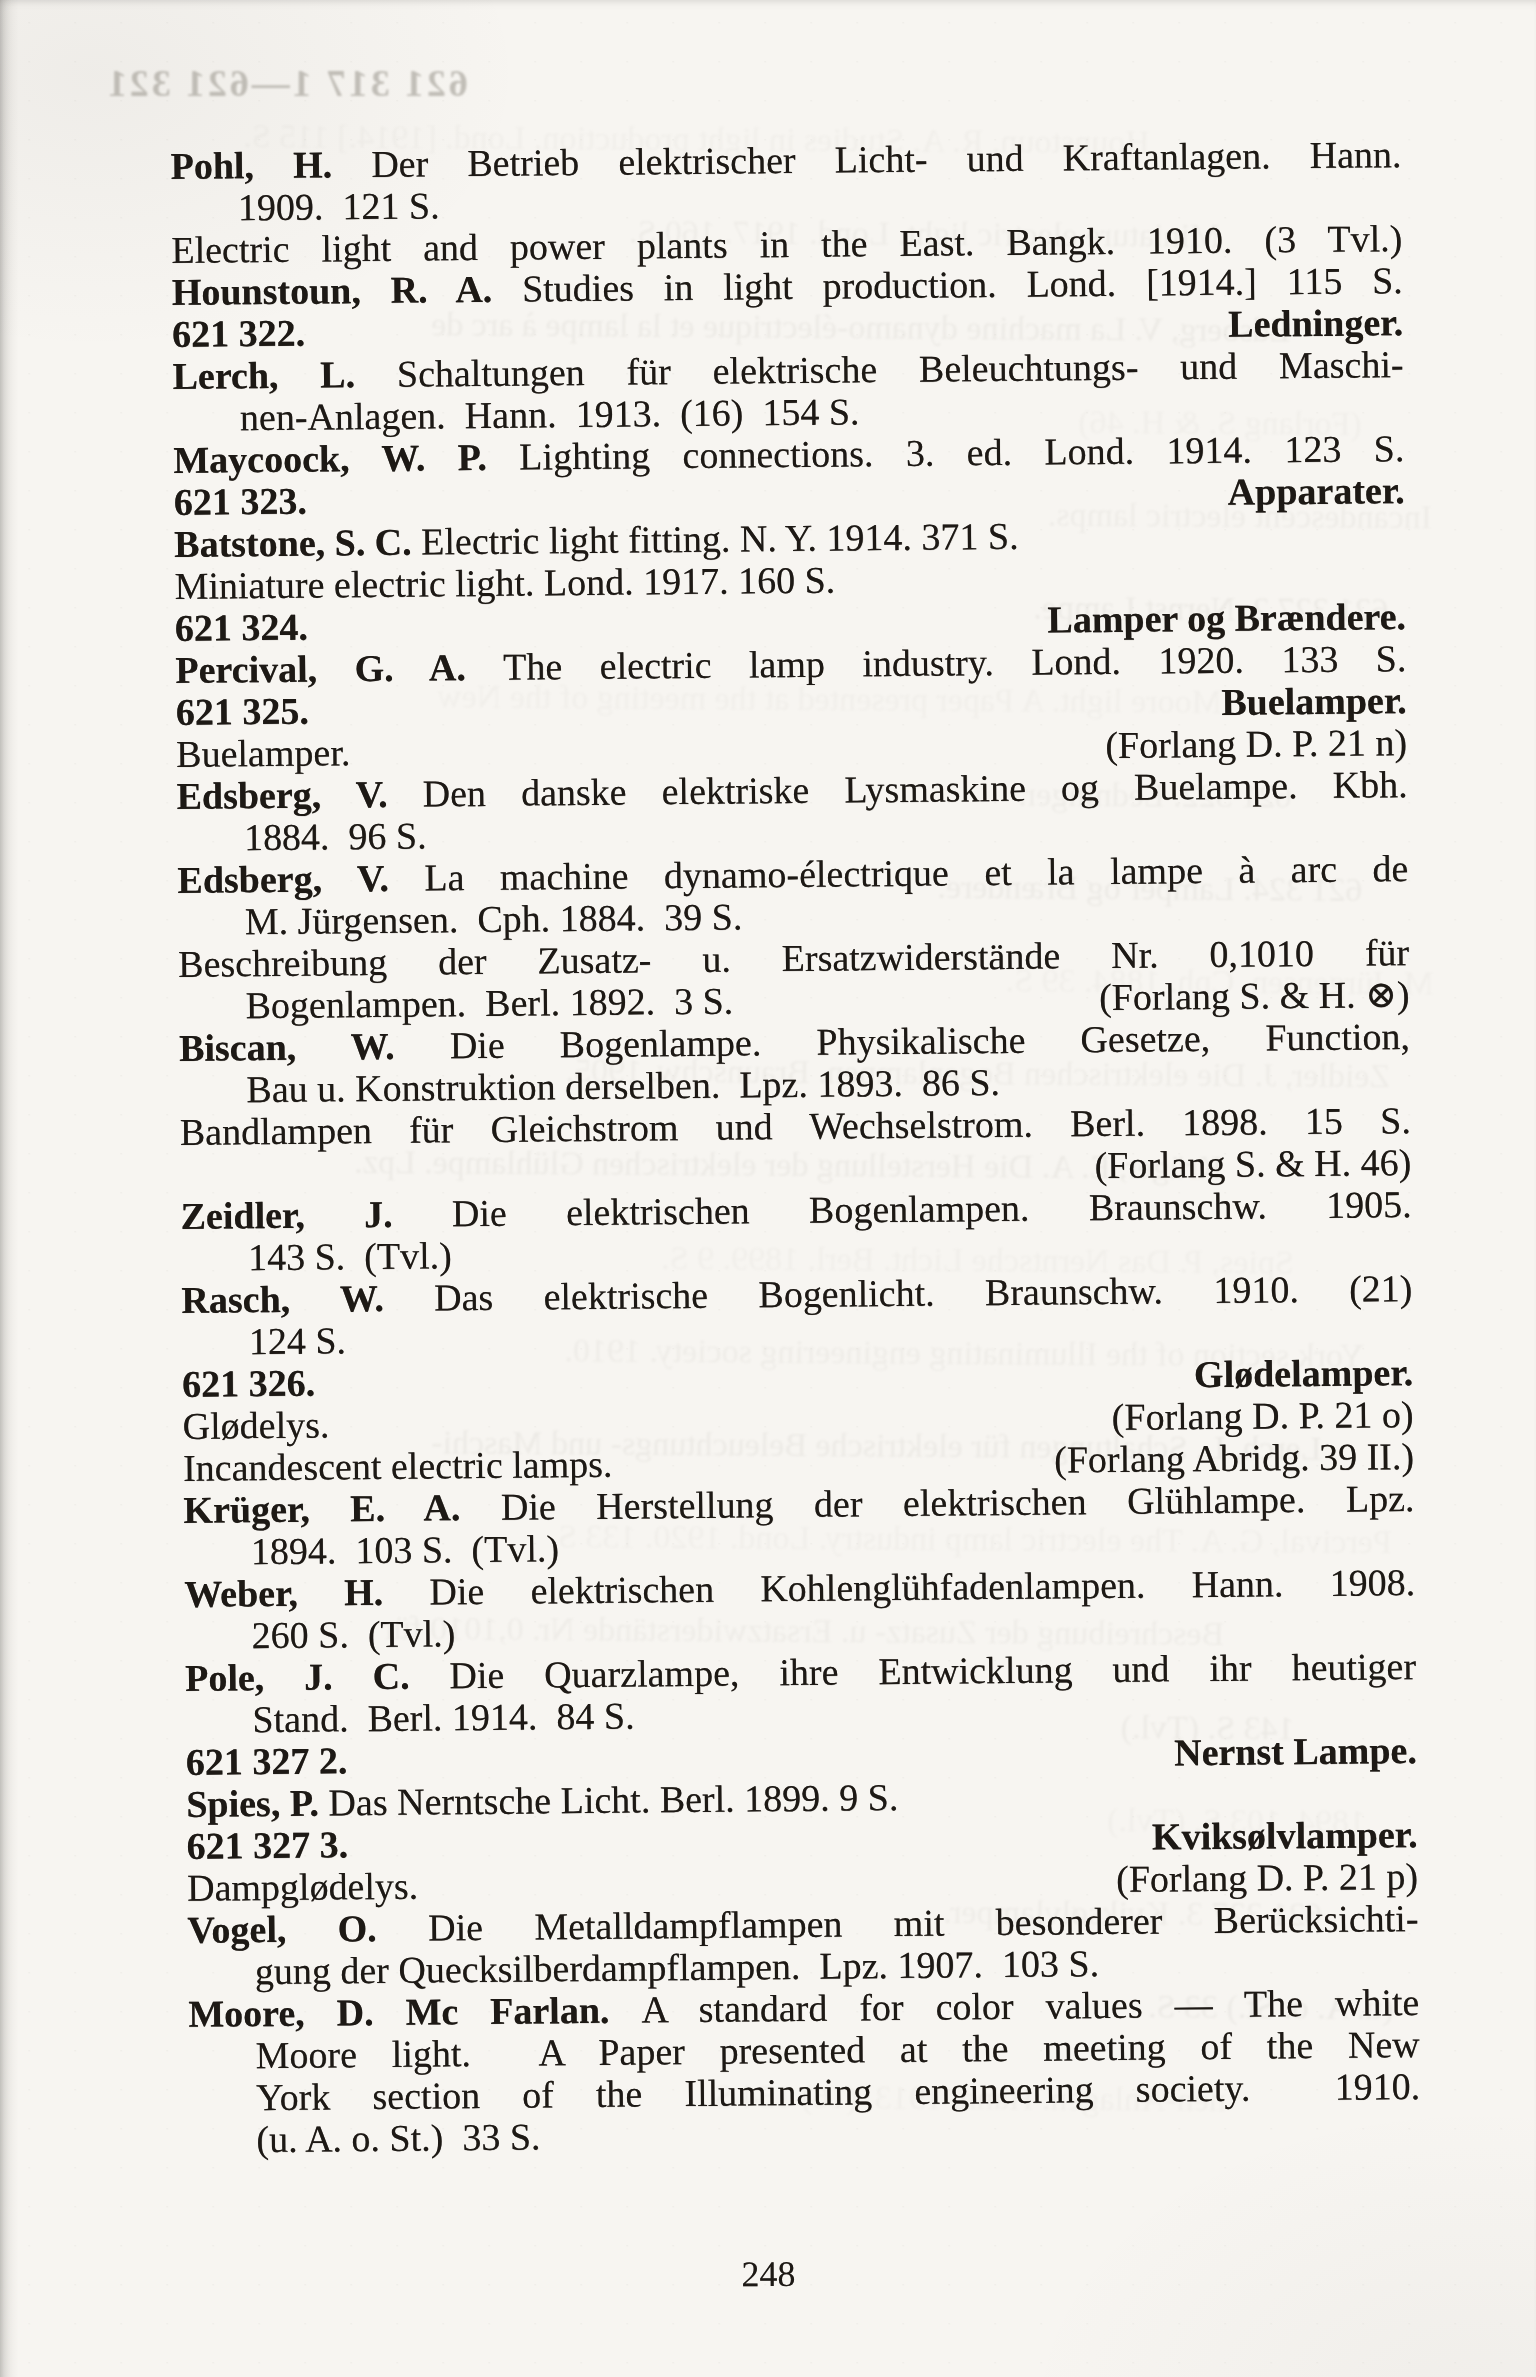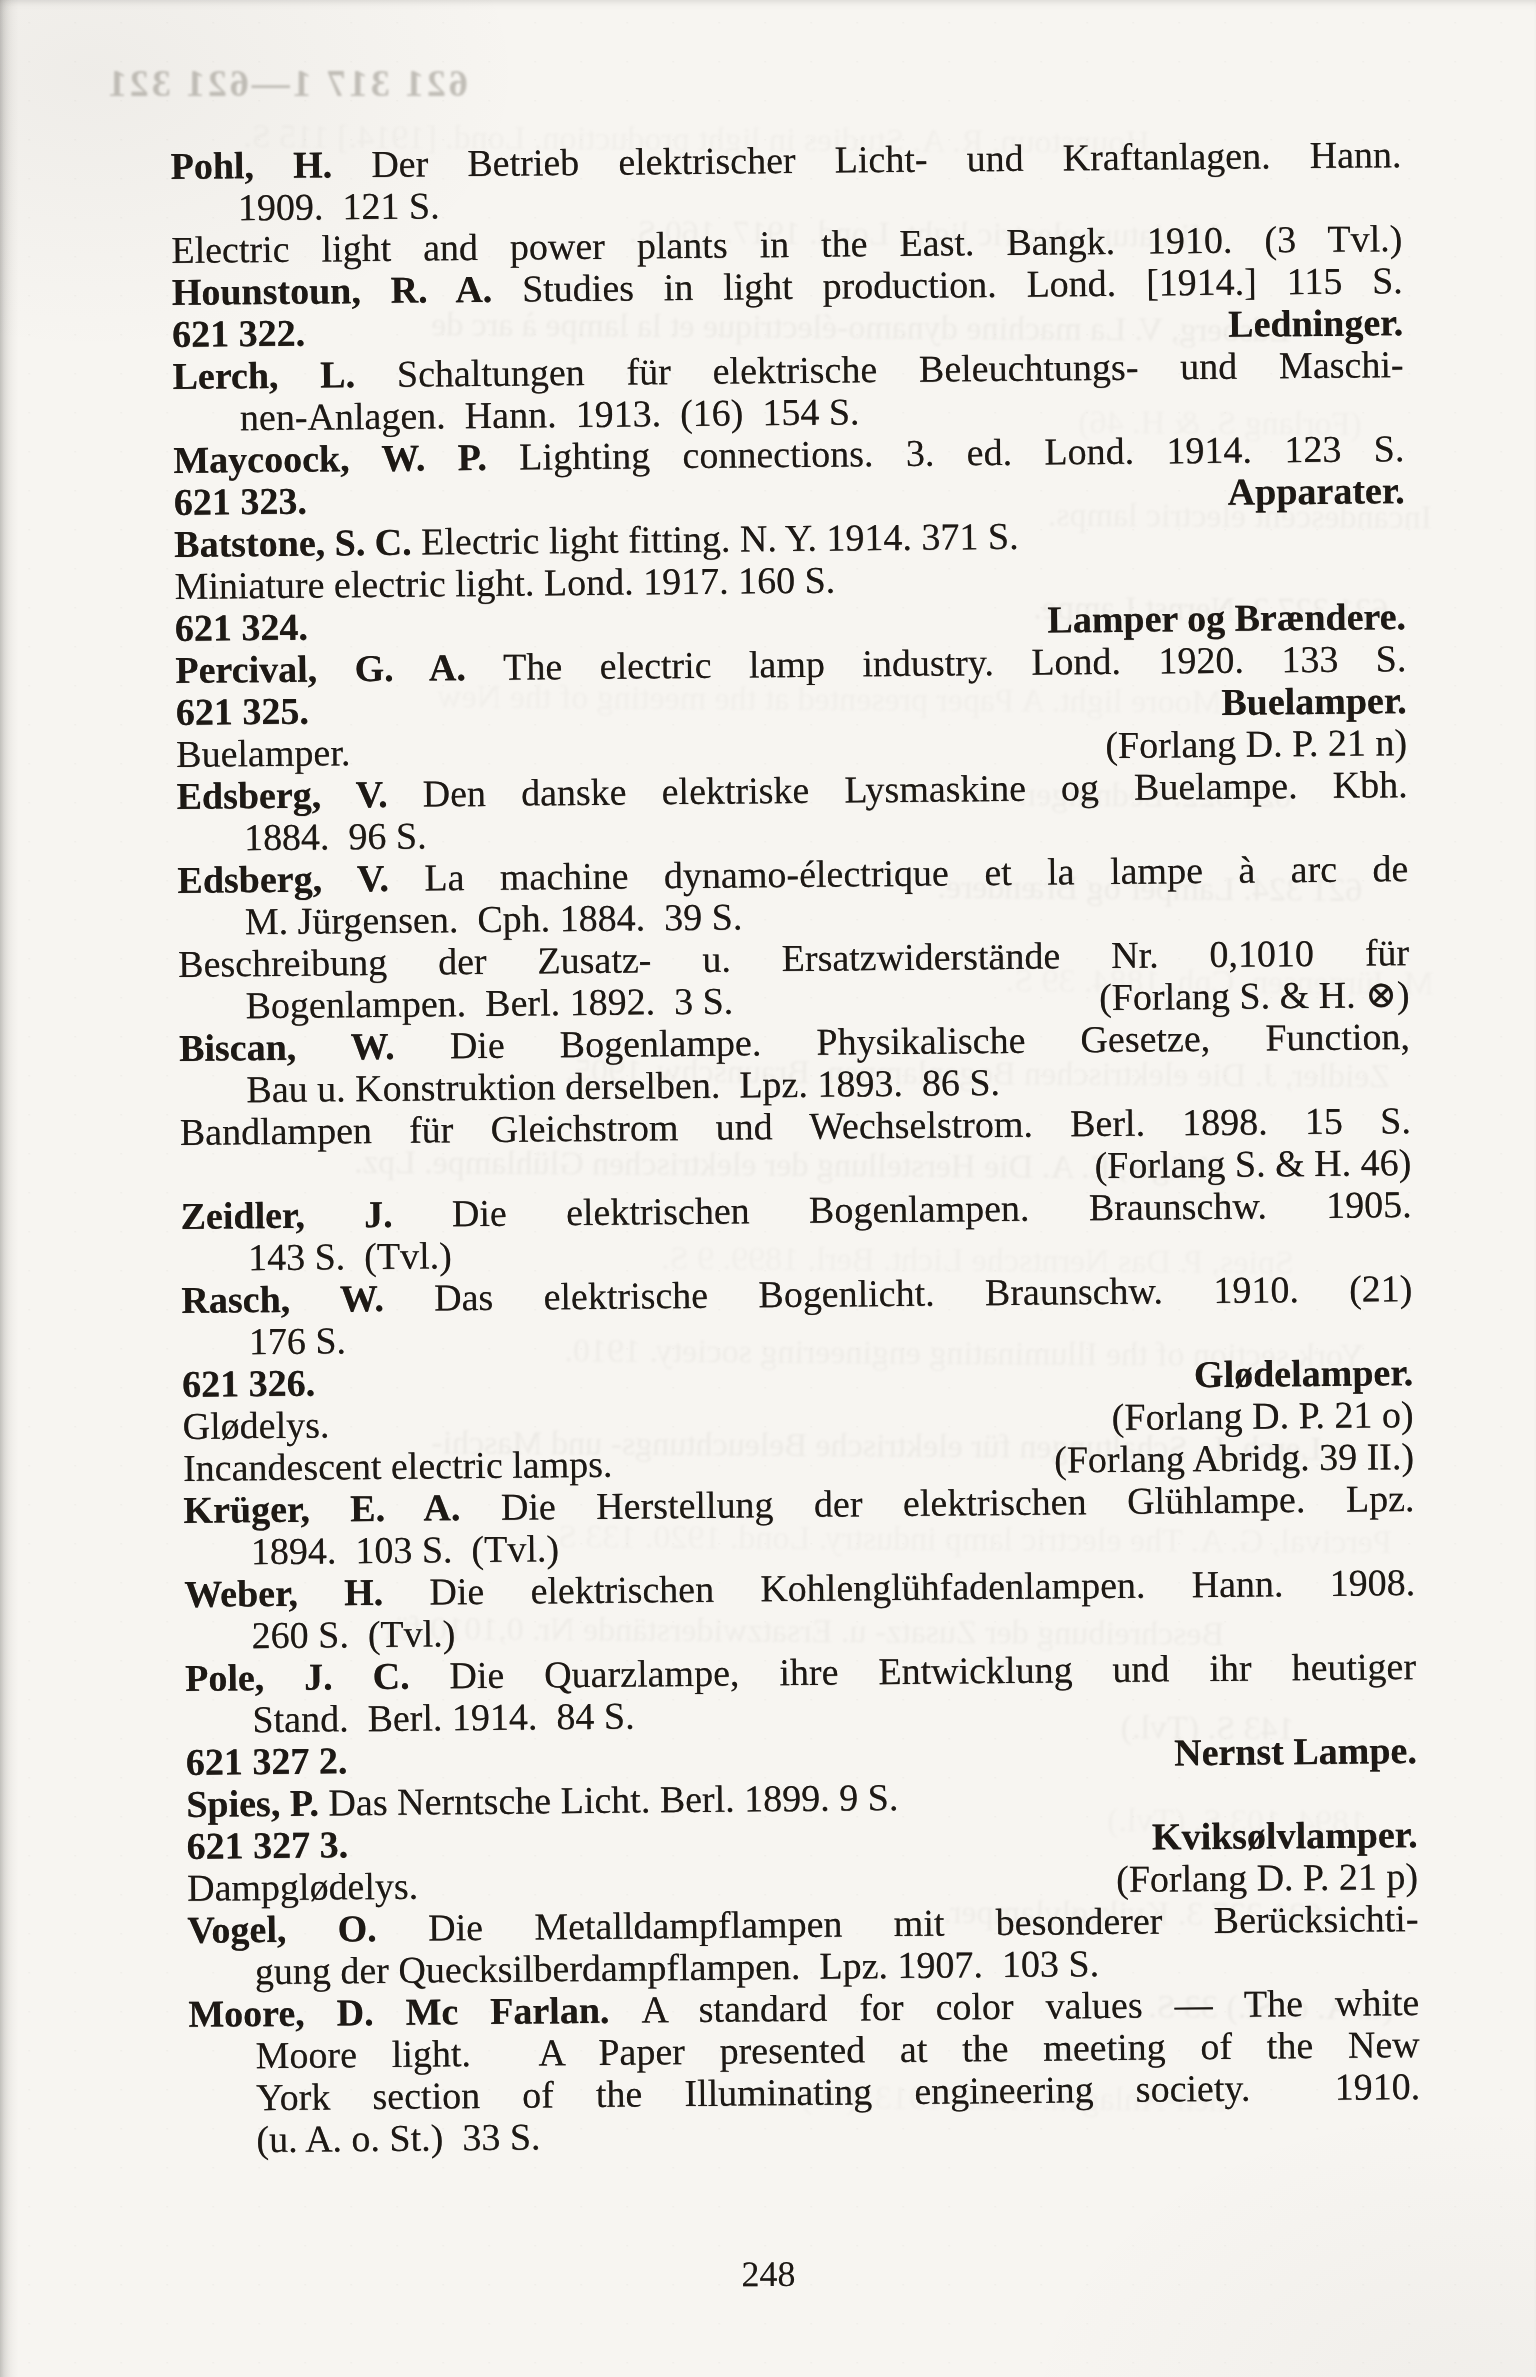--- a/index.html
+++ b/index.html
@@ -177,21 +177,21 @@
       <div class="line entry justify"><span class="b">Biscan, W. </span><span>Die Bogenlampe.  Physikalische Gesetze, Function,</span></div>
       <div class="line cont"><span>Bau u. Konstruktion derselben.  Lpz. 1893.  86 S.</span></div>
       <div class="line plain justify"><span>Bandlampen für Gleichstrom und Wechselstrom.  Berl. 1898.  15 S.</span></div>
       <div class="line note flex">
         <span class="left"></span>
         <span class="right">(Forlang S. &amp; H. 46)</span>
       </div>
       <div class="line entry justify"><span class="b">Zeidler, J. </span><span>Die elektrischen Bogenlampen. Braunschw. 1905.</span></div>
       <div class="line cont"><span>143 S.  (Tvl.)</span></div>
       <div class="line entry justify"><span class="b">Rasch, W. </span><span>Das elektrische Bogenlicht.  Braunschw. 1910.  (21)</span></div>
-      <div class="line cont"><span>176 S.</span></div>
+      <div class="line cont"><span>124 S.</span></div>
       <div class="line header flex header-row">
         <span class="left"><span class="b">621 326.</span></span>
         <span class="right">Glødelamper.</span>
       </div>
       <div class="line split flex">
         <span class="left"><span>Glødelys.</span></span>
         <span class="right">(Forlang D. P. 21 o)</span>
       </div>
       <div class="line split flex">
         <span class="left"><span>Incandescent electric lamps.</span></span>

